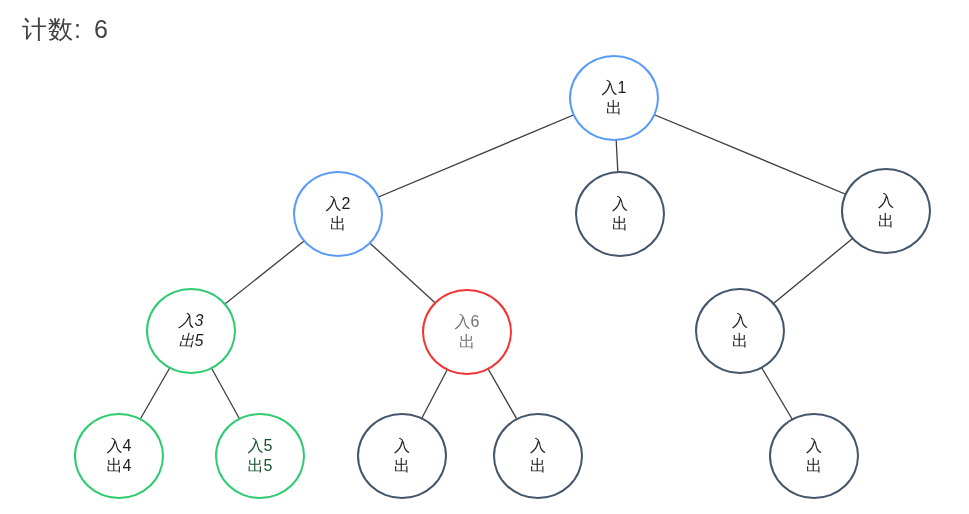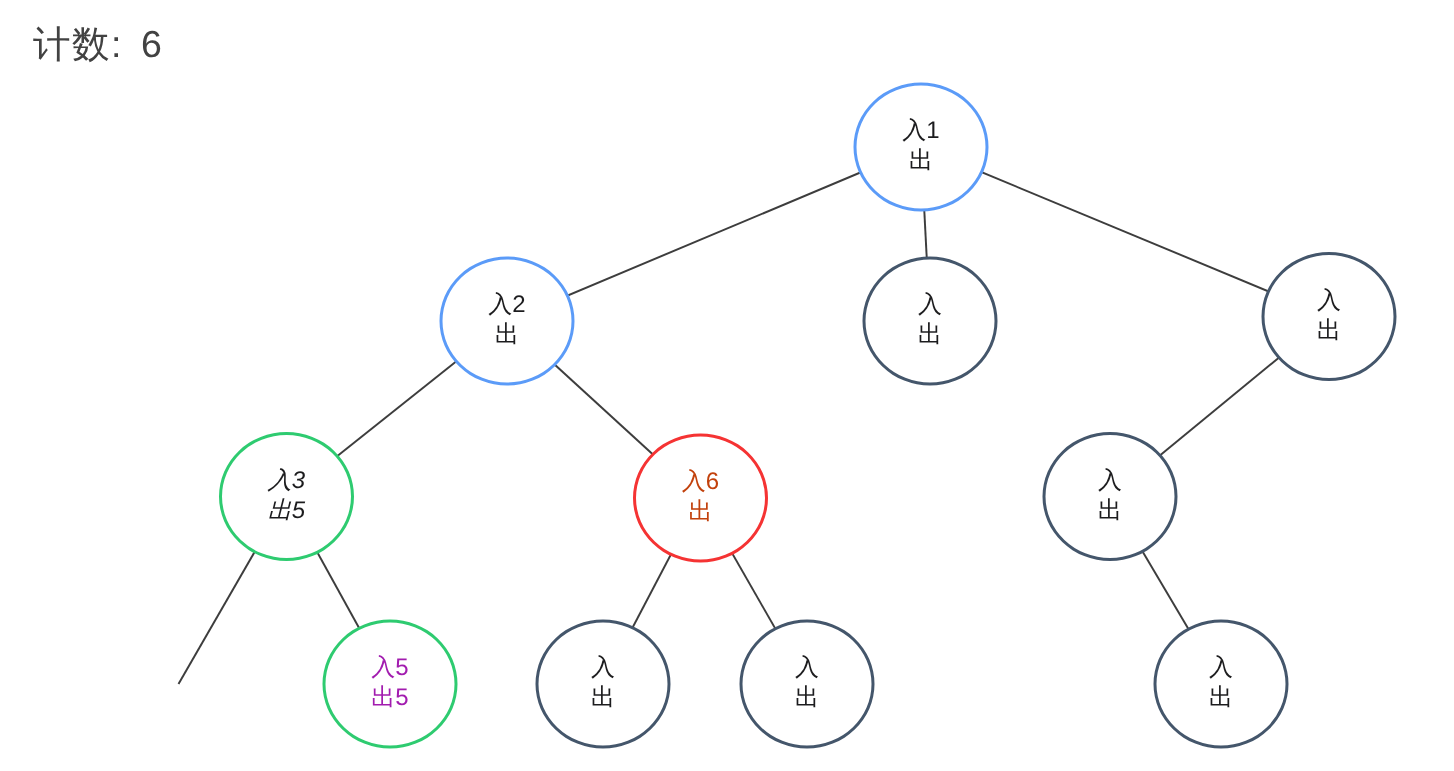--- a/index.html
+++ b/index.html
@@ -101,29 +101,33 @@
         <span>出</span>
       </div>
       <div class="tree-node" style="left: 841px; top: 168px; border-color: rgb(68, 86, 107); color: rgb(28, 28, 30);">
         <span>入</span>
         <span>出</span>
       </div>
       <div class="tree-node" style="left: 146px; top: 288px; border-color: rgb(46, 203, 112); color: rgb(28, 28, 30); font-style: italic;">
         <span>入3</span>
         <span>出5</span>
       </div>
-      <div class="tree-node" style="left: 422px; top: 289px; border-color: rgb(245, 51, 51); color: #c2410c;">
+      <div class="tree-node" style="left: 422px; top: 289px; border-color: rgb(245, 51, 51); color: #737373;">
         <span>入6</span>
         <span>出</span>
       </div>
       <div class="tree-node" style="left: 695px; top: 288px; border-color: rgb(68, 86, 107); color: rgb(28, 28, 30);">
         <span>入</span>
         <span>出</span>
       </div>
-      <div class="tree-node" style="left: 215px; top: 413px; border-color: rgb(46, 203, 112); color: #a21caf;">
+      <div class="tree-node" style="left: 74px; top: 413px; border-color: rgb(46, 203, 112); color: rgb(28, 28, 30);">
+        <span>入4</span>
+        <span>出4</span>
+      </div>
+      <div class="tree-node" style="left: 215px; top: 413px; border-color: rgb(46, 203, 112); color: #14532d;">
         <span>入5</span>
         <span>出5</span>
       </div>
       <div class="tree-node" style="left: 357px; top: 413px; border-color: rgb(68, 86, 107); color: rgb(28, 28, 30);">
         <span>入</span>
         <span>出</span>
       </div>
       <div class="tree-node" style="left: 493px; top: 413px; border-color: rgb(68, 86, 107); color: rgb(28, 28, 30);">
         <span>入</span>
         <span>出</span>

